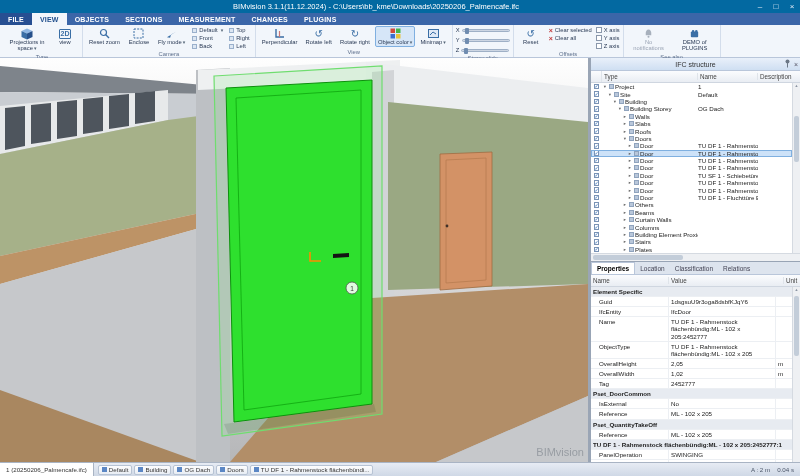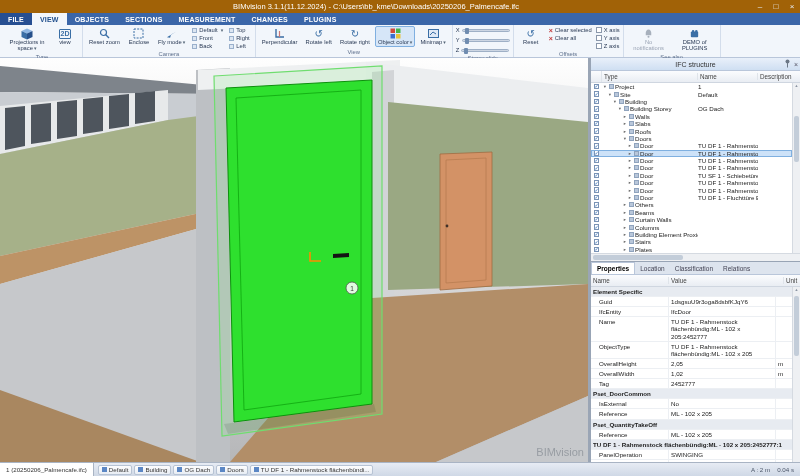--- a/index.html
+++ b/index.html
@@ -1,20 +1,20 @@
 <!DOCTYPE html>
 <html><head>
 <meta charset="utf-8">
 <style>
   *{box-sizing:border-box;margin:0;padding:0}
   html,body{width:800px;height:476px;overflow:hidden;font-family:"Liberation Sans",sans-serif;background:#e6ebf2}
   .app{width:800px;height:476px;display:flex;flex-direction:column}
 
   
-  .titlebar{height:13px;background:#a16207;color:#fff;display:flex;align-items:center;flex:0 0 13px}
+  .titlebar{height:13px;background:#0369a1;color:#fff;display:flex;align-items:center;flex:0 0 13px}
   .titlebar .title{flex:1;text-align:center;font-size:7.5px;white-space:nowrap;overflow:hidden}
   .wincontrols{display:flex}
   .wc{width:16px;text-align:center;font-size:8px;line-height:13px;color:#e8eef8}
 
   
   .tabrow{height:12px;background:#3b66a8;display:flex;flex:0 0 12px}
   .rtab{padding:0 8px;display:flex;align-items:center;font-size:7px;font-weight:bold;color:#fff;letter-spacing:.2px}
   .rtab.file{background:#274f92}
   .rtab.active{background:#f2f6fb;color:#1f4e8c}
 

